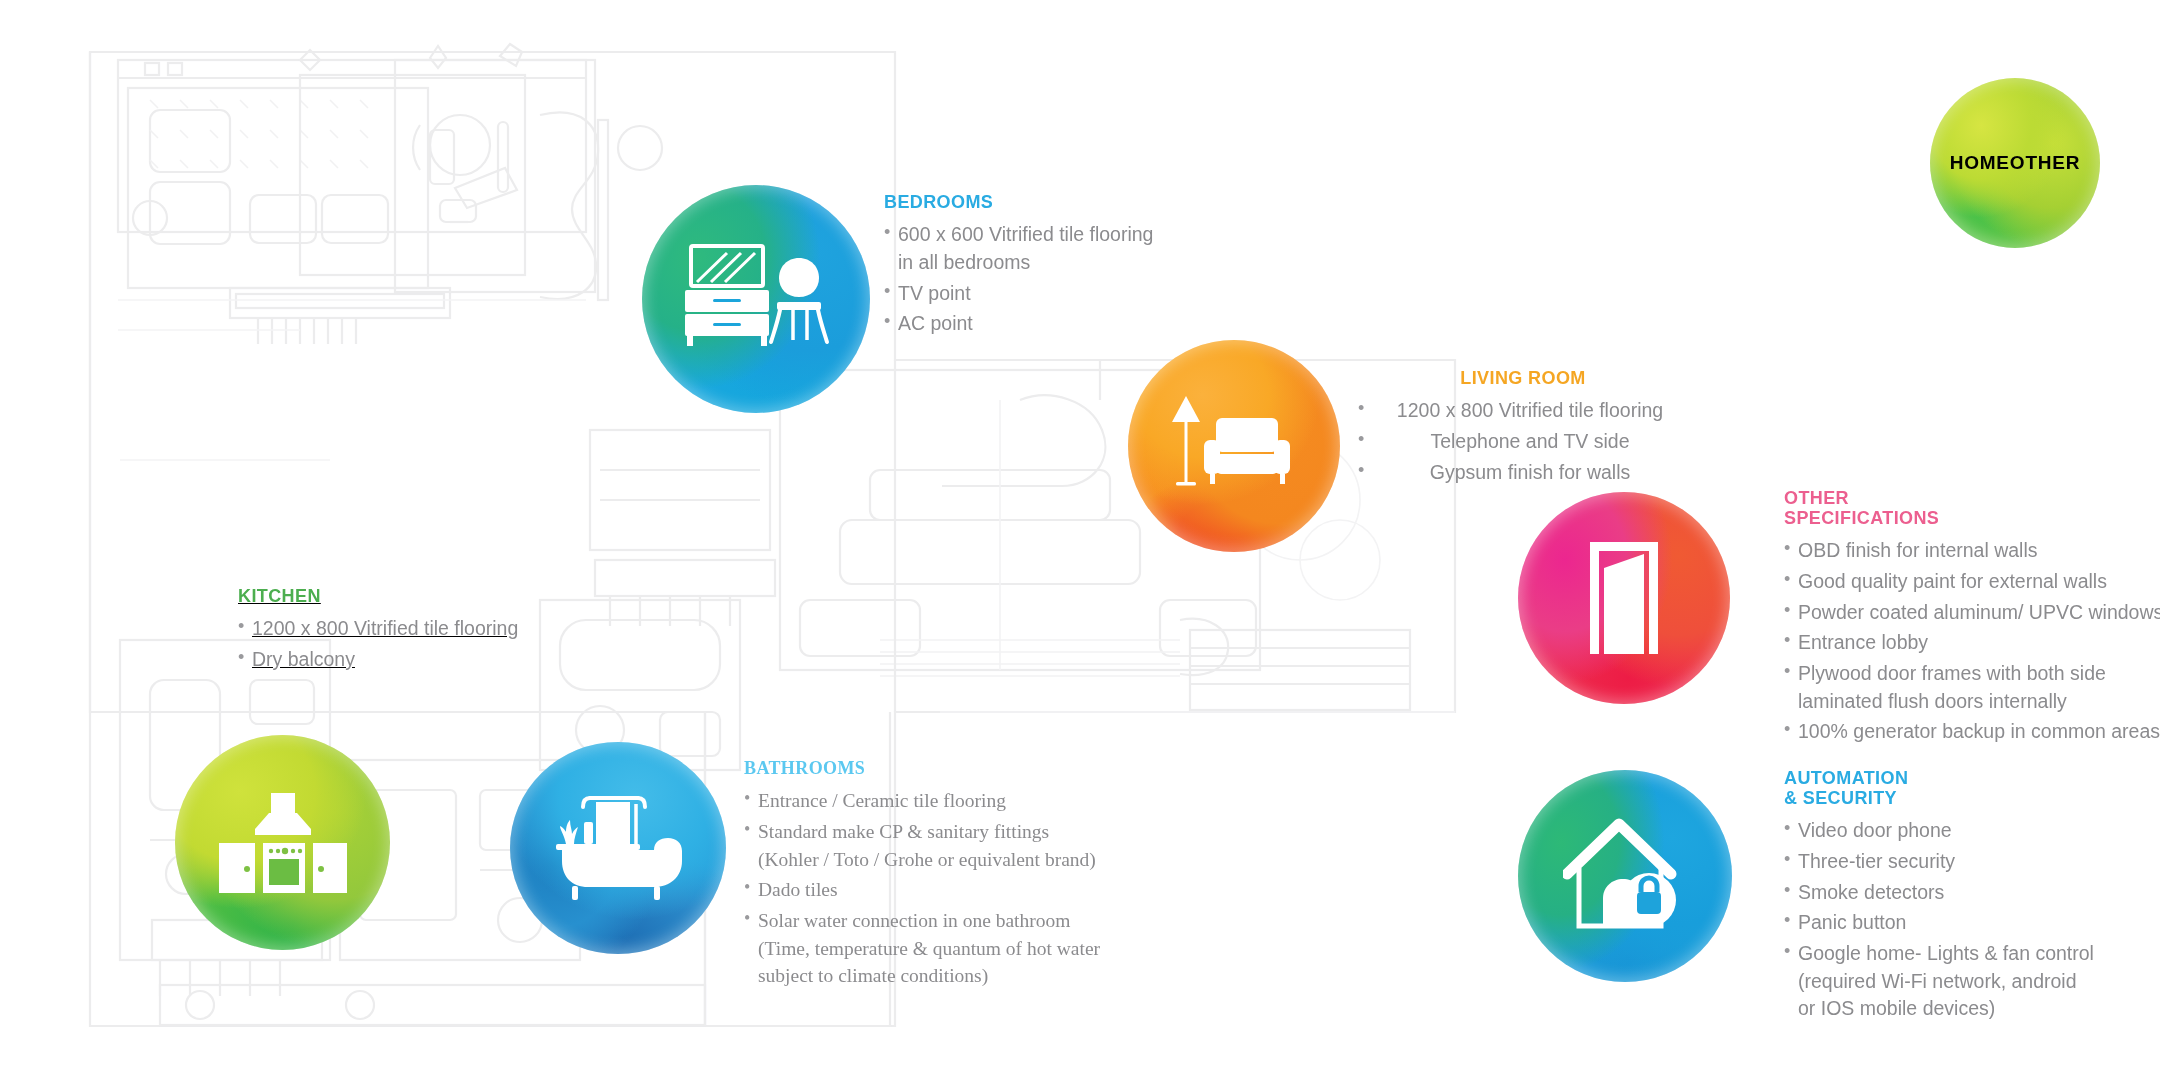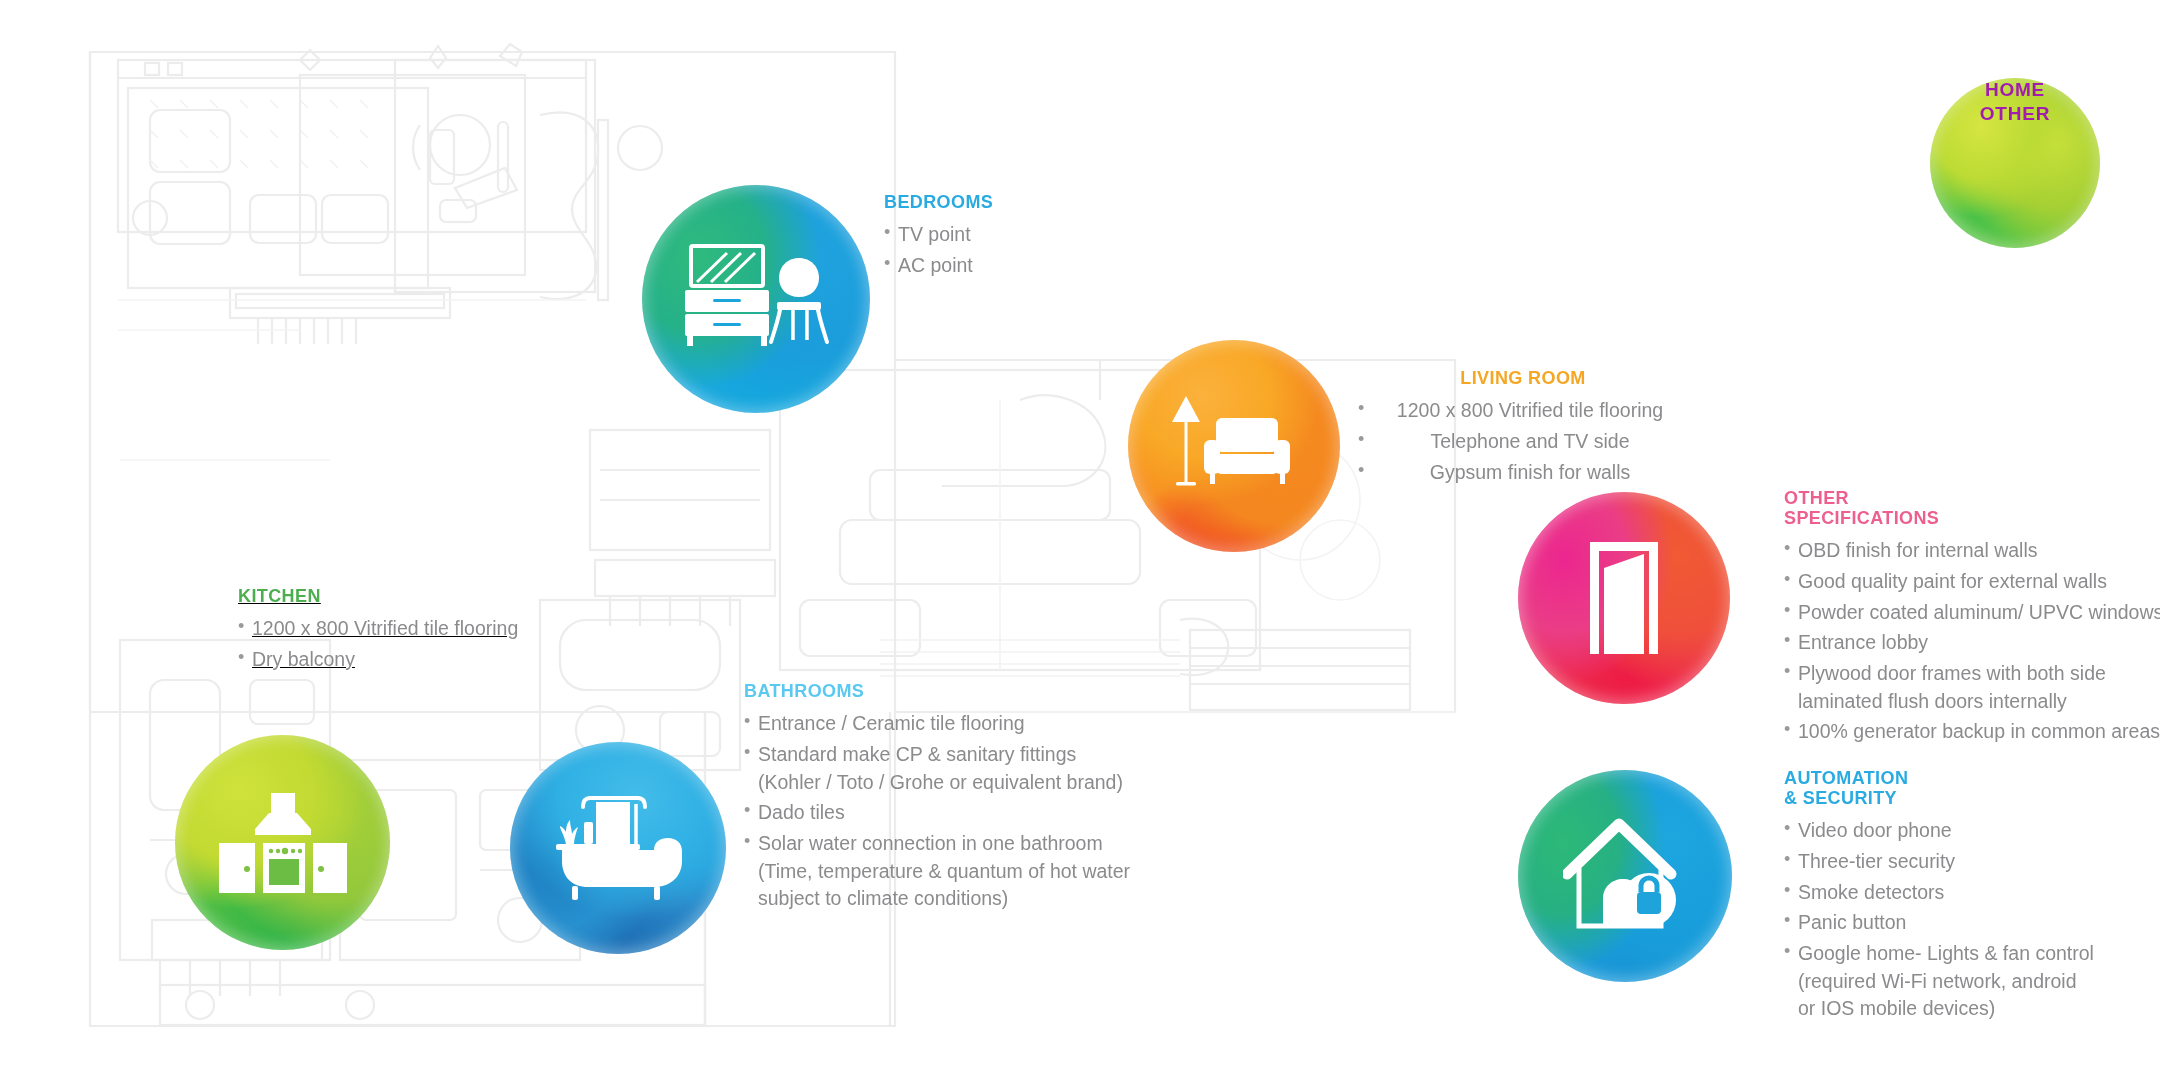--- a/index.html
+++ b/index.html
@@ -50,23 +50,23 @@
     line-height: 1.42; padding-left: 14px; margin-bottom: 3px;
     font-weight: 400; white-space: pre-line;
   }
   .block li::before {
     content:"•"; position:absolute; left:0; top:-1px; color:#9a9a9d; font-size:18px;
   }
 
   
   #home-specs-badge { position:absolute; }
   #home-specs-badge .label {
-    position:absolute; inset:0; display:flex; flex-direction:column;
-    align-items:center; justify-content:flex-start;
-    color:#a21caf; font-weight:700; font-size:19px; letter-spacing:.8px; line-height:1.25;
+    position:absolute; inset:0; display:flex; flex-direction:row;
+    align-items:center; justify-content:center;
+    color:#000000; font-weight:700; font-size:19px; letter-spacing:.8px; line-height:1.25;
     text-align:center;
   }
 </style>
 </head>
 <body>
 
 <div id="stage">
 
   <div id="floorplan">
     <svg width="2160" height="1080" viewBox="0 0 2160 1080" xmlns="http://www.w3.org/2000/svg">
@@ -221,20 +221,22 @@
           <path d="M112 66 v30" stroke="#fff" stroke-width="3.5" fill="none"></path>
           <path d="M126 66 v30" stroke="#fff" stroke-width="3.5" fill="none"></path>
         </g>
       </svg>
     </div>
   </div>
 
   <div class="block" style="left:884px; top:192px; width:330px;">
     <h2 style="color:#29abe2">BEDROOMS</h2>
     <ul>
+      <li>600 x 600 Vitrified tile flooring
+in all bedrooms</li>
       <li>TV point</li>
       <li>AC point</li>
     </ul>
   </div>
 
   <div class="blob" style="left:1128px; top:340px; width:212px; height:212px;">
     <div class="ink" style="background:
            radial-gradient(ellipse 75% 70% at 35% 26%, #fbb13c 0%, #f9a826 42%, transparent 74%),
            radial-gradient(ellipse 80% 80% at 72% 45%, #f58b20 0%, #f4871f 52%, transparent 82%),
            radial-gradient(ellipse 70% 40% at 55% 92%, #ef3b24 0%, #f15a24 45%, transparent 78%),
@@ -336,21 +338,21 @@
           <path d="M62 40 c0 -4 3 -5 3 -9 h4 c0 4 3 5 3 9 v10 h-10 Z"></path>
 
           <path d="M14 56 h92 c0 -8 6 -12 14 -12 c8 0 14 5 14 13 v10 c0 16 -12 26 -28 26 H40 c-16 0 -26 -10 -26 -26 Z"></path>
           <rect x="24" y="92" width="6" height="14" rx="2"></rect>
           <rect x="106" y="92" width="6" height="14" rx="2"></rect>
         </g>
       </svg>
     </div>
   </div>
 
-  <div class="block" style="left:744px; top:681px; width:400px;">
+  <div class="block" style="left:744px; top:758px; width:400px;font-family:Liberation Serif, serif;">
     <h2 style="color:#5bc8f0">BATHROOMS</h2>
     <ul>
       <li>Entrance / Ceramic tile flooring</li>
       <li>Standard make CP &amp; sanitary fittings
 (Kohler / Toto / Grohe or equivalent brand)</li>
       <li>Dado tiles</li>
       <li>Solar water connection in one bathroom
 (Time, temperature &amp; quantum of hot water
 subject to climate conditions)</li>
     </ul>

